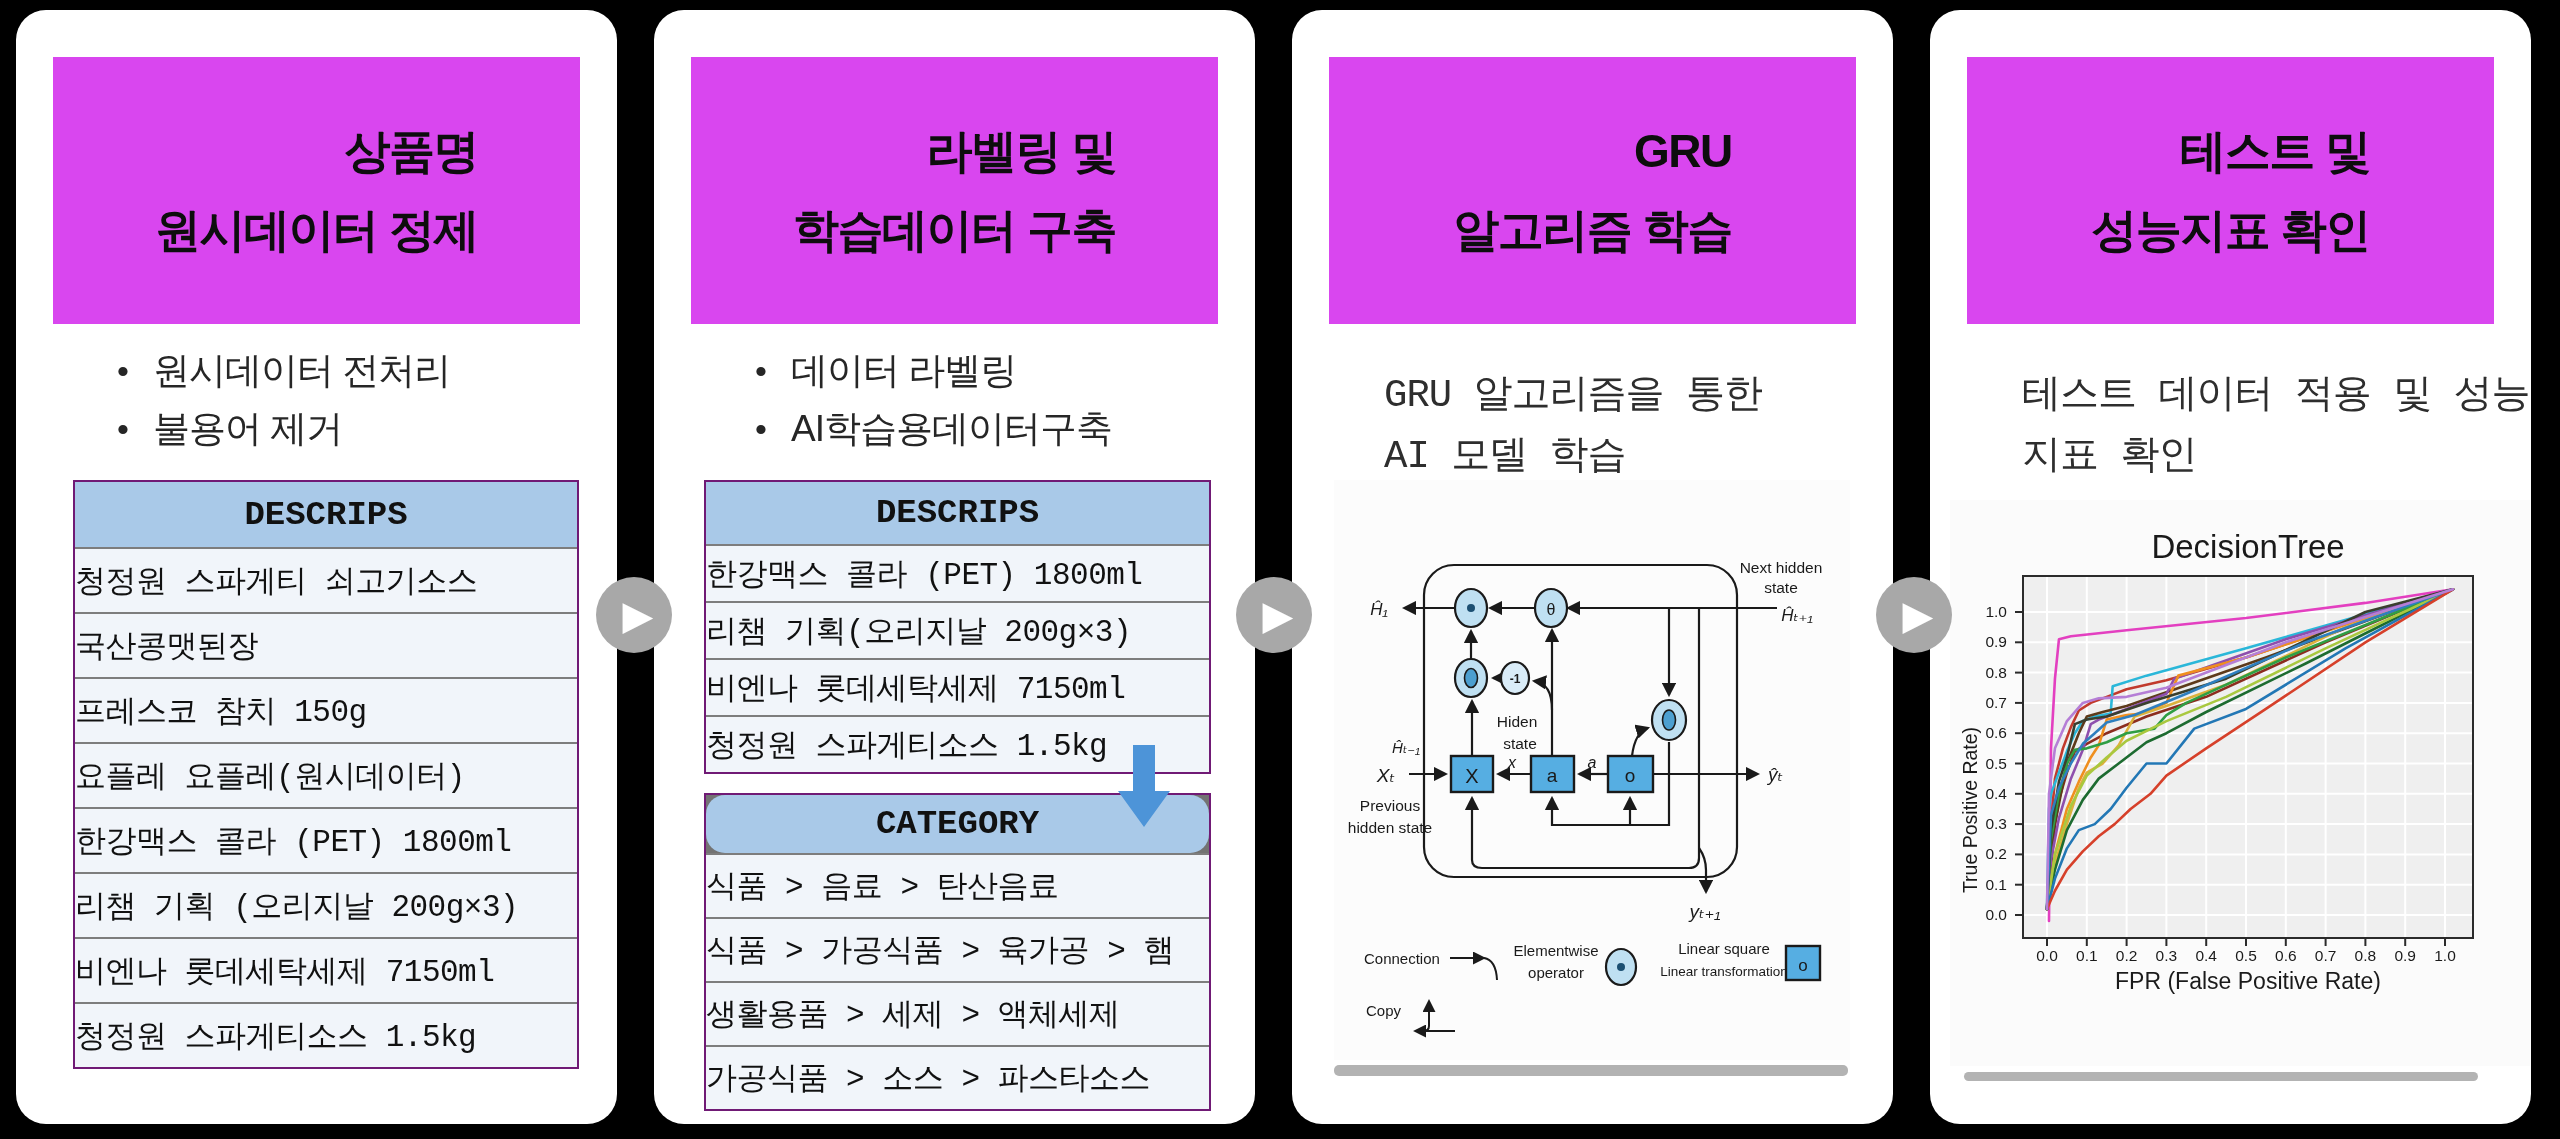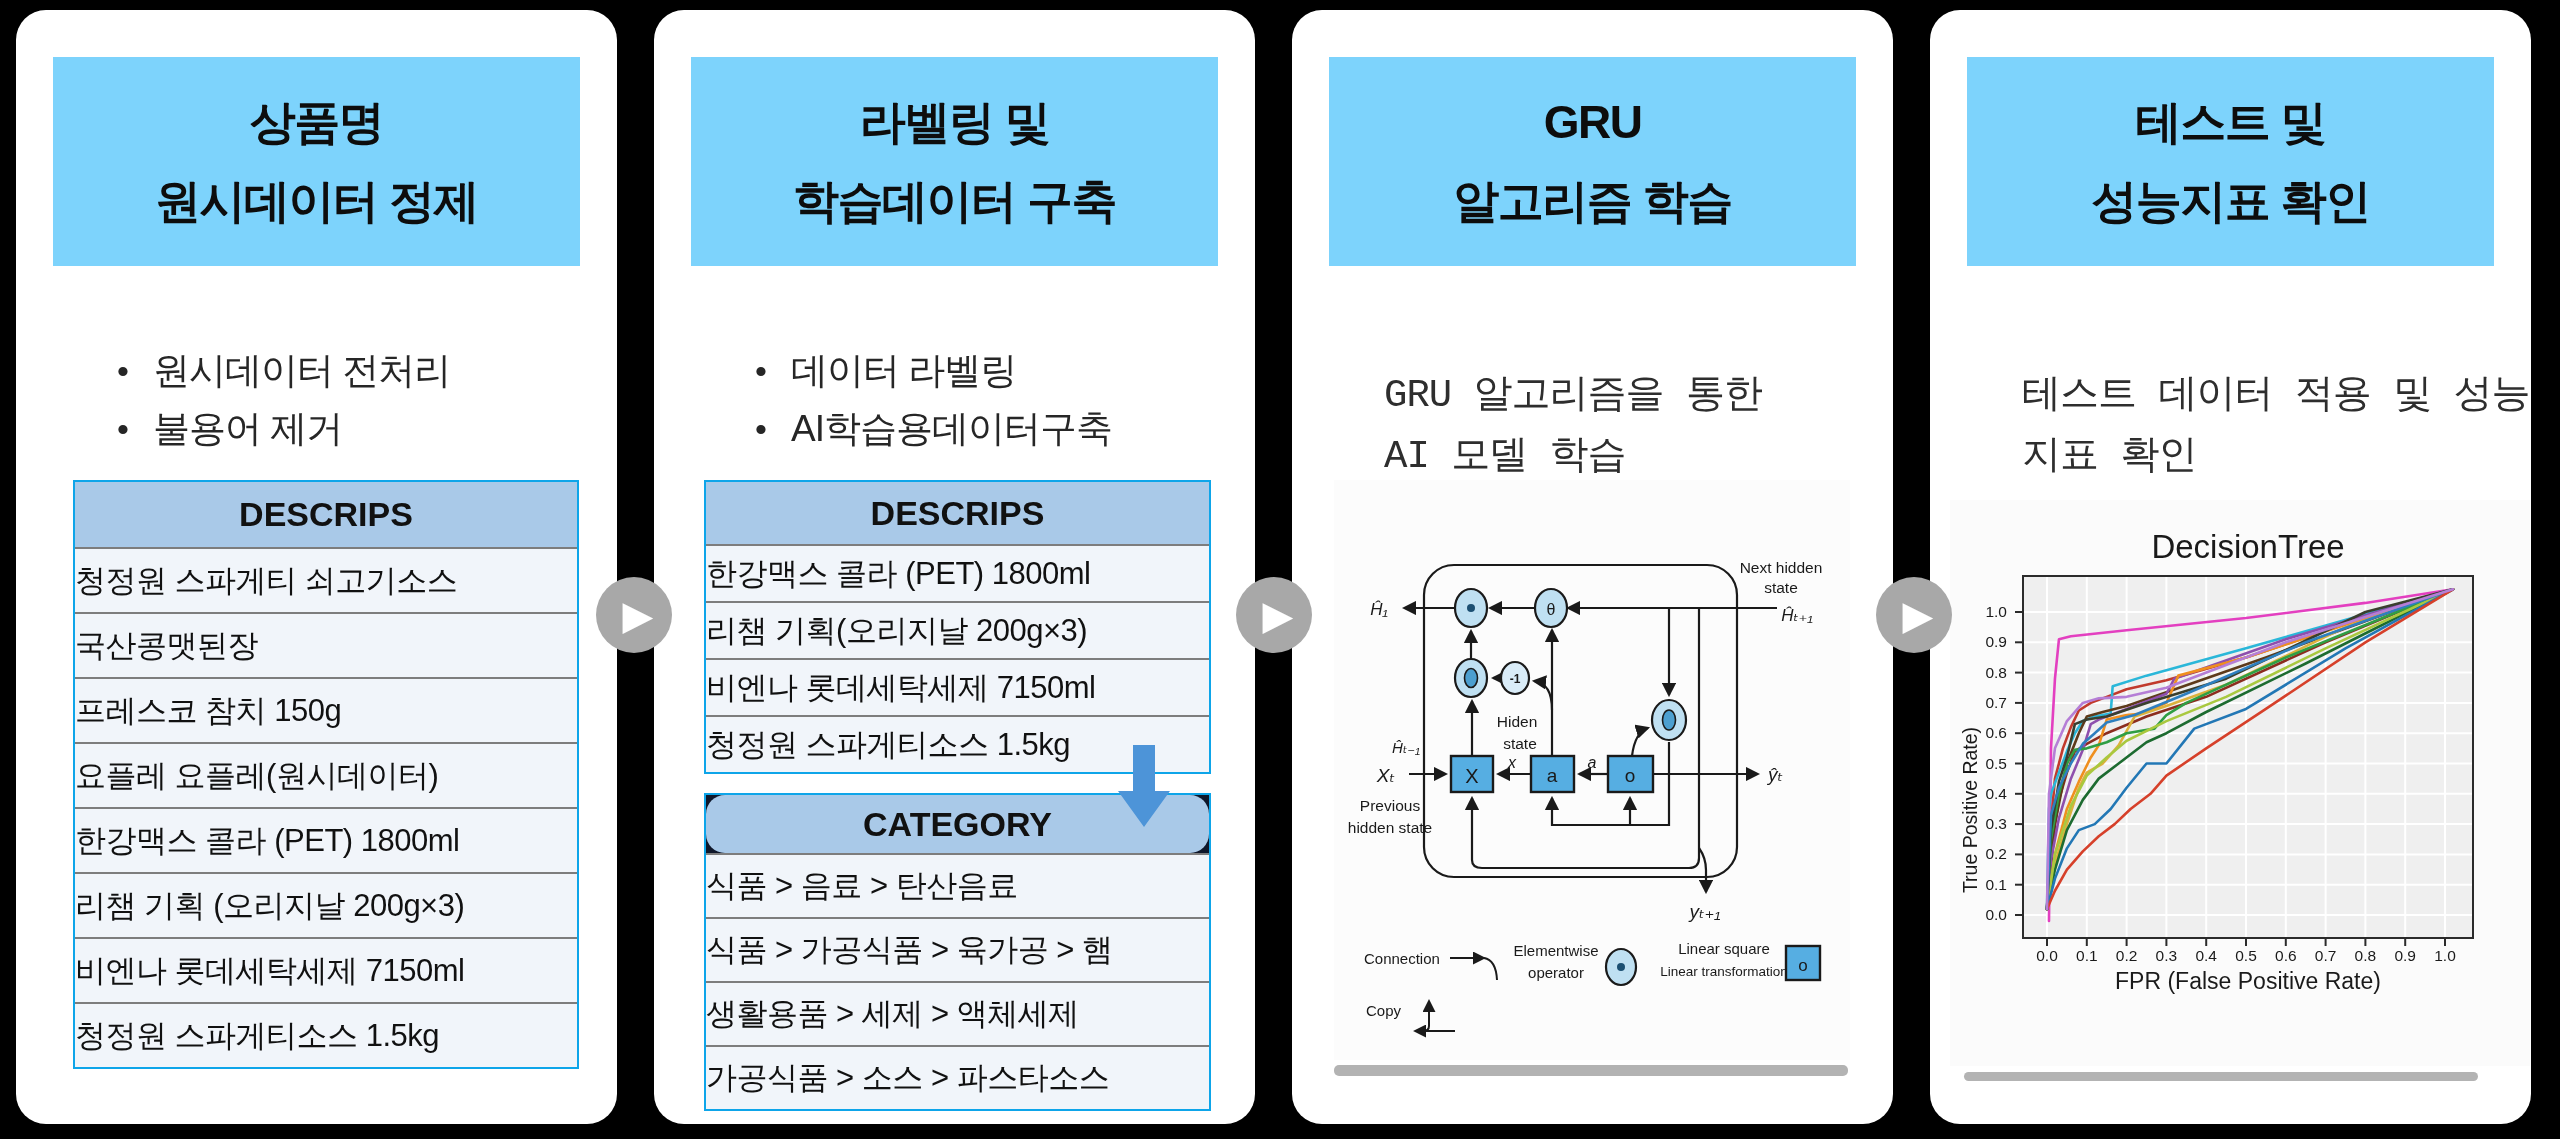--- a/index.html
+++ b/index.html
@@ -2,32 +2,32 @@
 <html><head>
 <meta charset="utf-8">
 <style>
   html,body{margin:0;padding:0;background:#000;}
   body{width:2560px;height:1139px;overflow:hidden;font-family:"Liberation Sans","DejaVu Sans",sans-serif;}
   *{box-sizing:border-box;}
   #stage{position:relative;width:2560px;height:1139px;background:#000;}
   .card{position:absolute;top:10px;width:601px;height:1114px;background:#fff;border-radius:30px;}
   .c1{left:16px}.c2{left:654px}.c3{left:1292px}.c4{left:1930px}
 
-  .title-box{position:absolute;left:37px;top:47px;width:527px;height:209px;background:#7dd3fc;
-             display:flex;align-items:center;justify-content:center;text-align:center;}
+  .title-box{position:absolute;left:37px;top:47px;width:527px;height:267px;background:#d946ef;
+             display:flex;align-items:center;justify-content:center;text-align:right;}
   .title{font-size:46px;font-weight:800;color:#0d0d0d;line-height:1.7;white-space:pre-line;letter-spacing:-1.5px;}
 
   .bullets{position:absolute;left:99px;top:332px;margin:0;padding:0;list-style:none;}
   .bullets li{position:relative;padding-left:38px;font-size:37px;color:#262626;line-height:58px;letter-spacing:-1px;}
   .bullets li::before{content:"•";position:absolute;left:2px;top:0;font-size:34px;color:#262626;}
 
   .body-text{position:absolute;left:92px;top:356px;font-size:39px;line-height:61px;color:#2e2e2e;
              white-space:pre-line;letter-spacing:-1px;font-family:Liberation Mono, monospace;}
 
-  .dtable{position:absolute;border:2px solid #0ea5e9;background:#0f172a;}
+  .dtable{position:absolute;border:2px solid #701a75;background:#737373;font-family:Liberation Mono, monospace;}
   .thead{background:#a9c9e8;font-weight:800;font-size:34px;color:#111;
          display:flex;align-items:center;justify-content:center;letter-spacing:0;}
   .trow{border-top:2px solid #7d7d7d;display:flex;align-items:center;
         font-size:31px;color:#111;letter-spacing:-0.5px;background:#f1f5fa;}
   .t1{left:57px;top:470px;width:506px;}  .t1 .thead{height:65px;}  .t1 .trow{height:65px;}
   .t2a{left:50px;top:470px;width:507px;} .t2a .thead{height:62px;} .t2a .trow{height:57px;}
   .t2b{left:50px;top:783px;width:507px;} .t2b .thead{height:58px;border-radius:19px;} .t2b .trow{height:64px;}
 
   .step-arrow{position:absolute;top:577px;width:76px;height:76px;border-radius:50%;background:#a8a8a8;
               display:flex;align-items:center;justify-content:center;z-index:5;}

